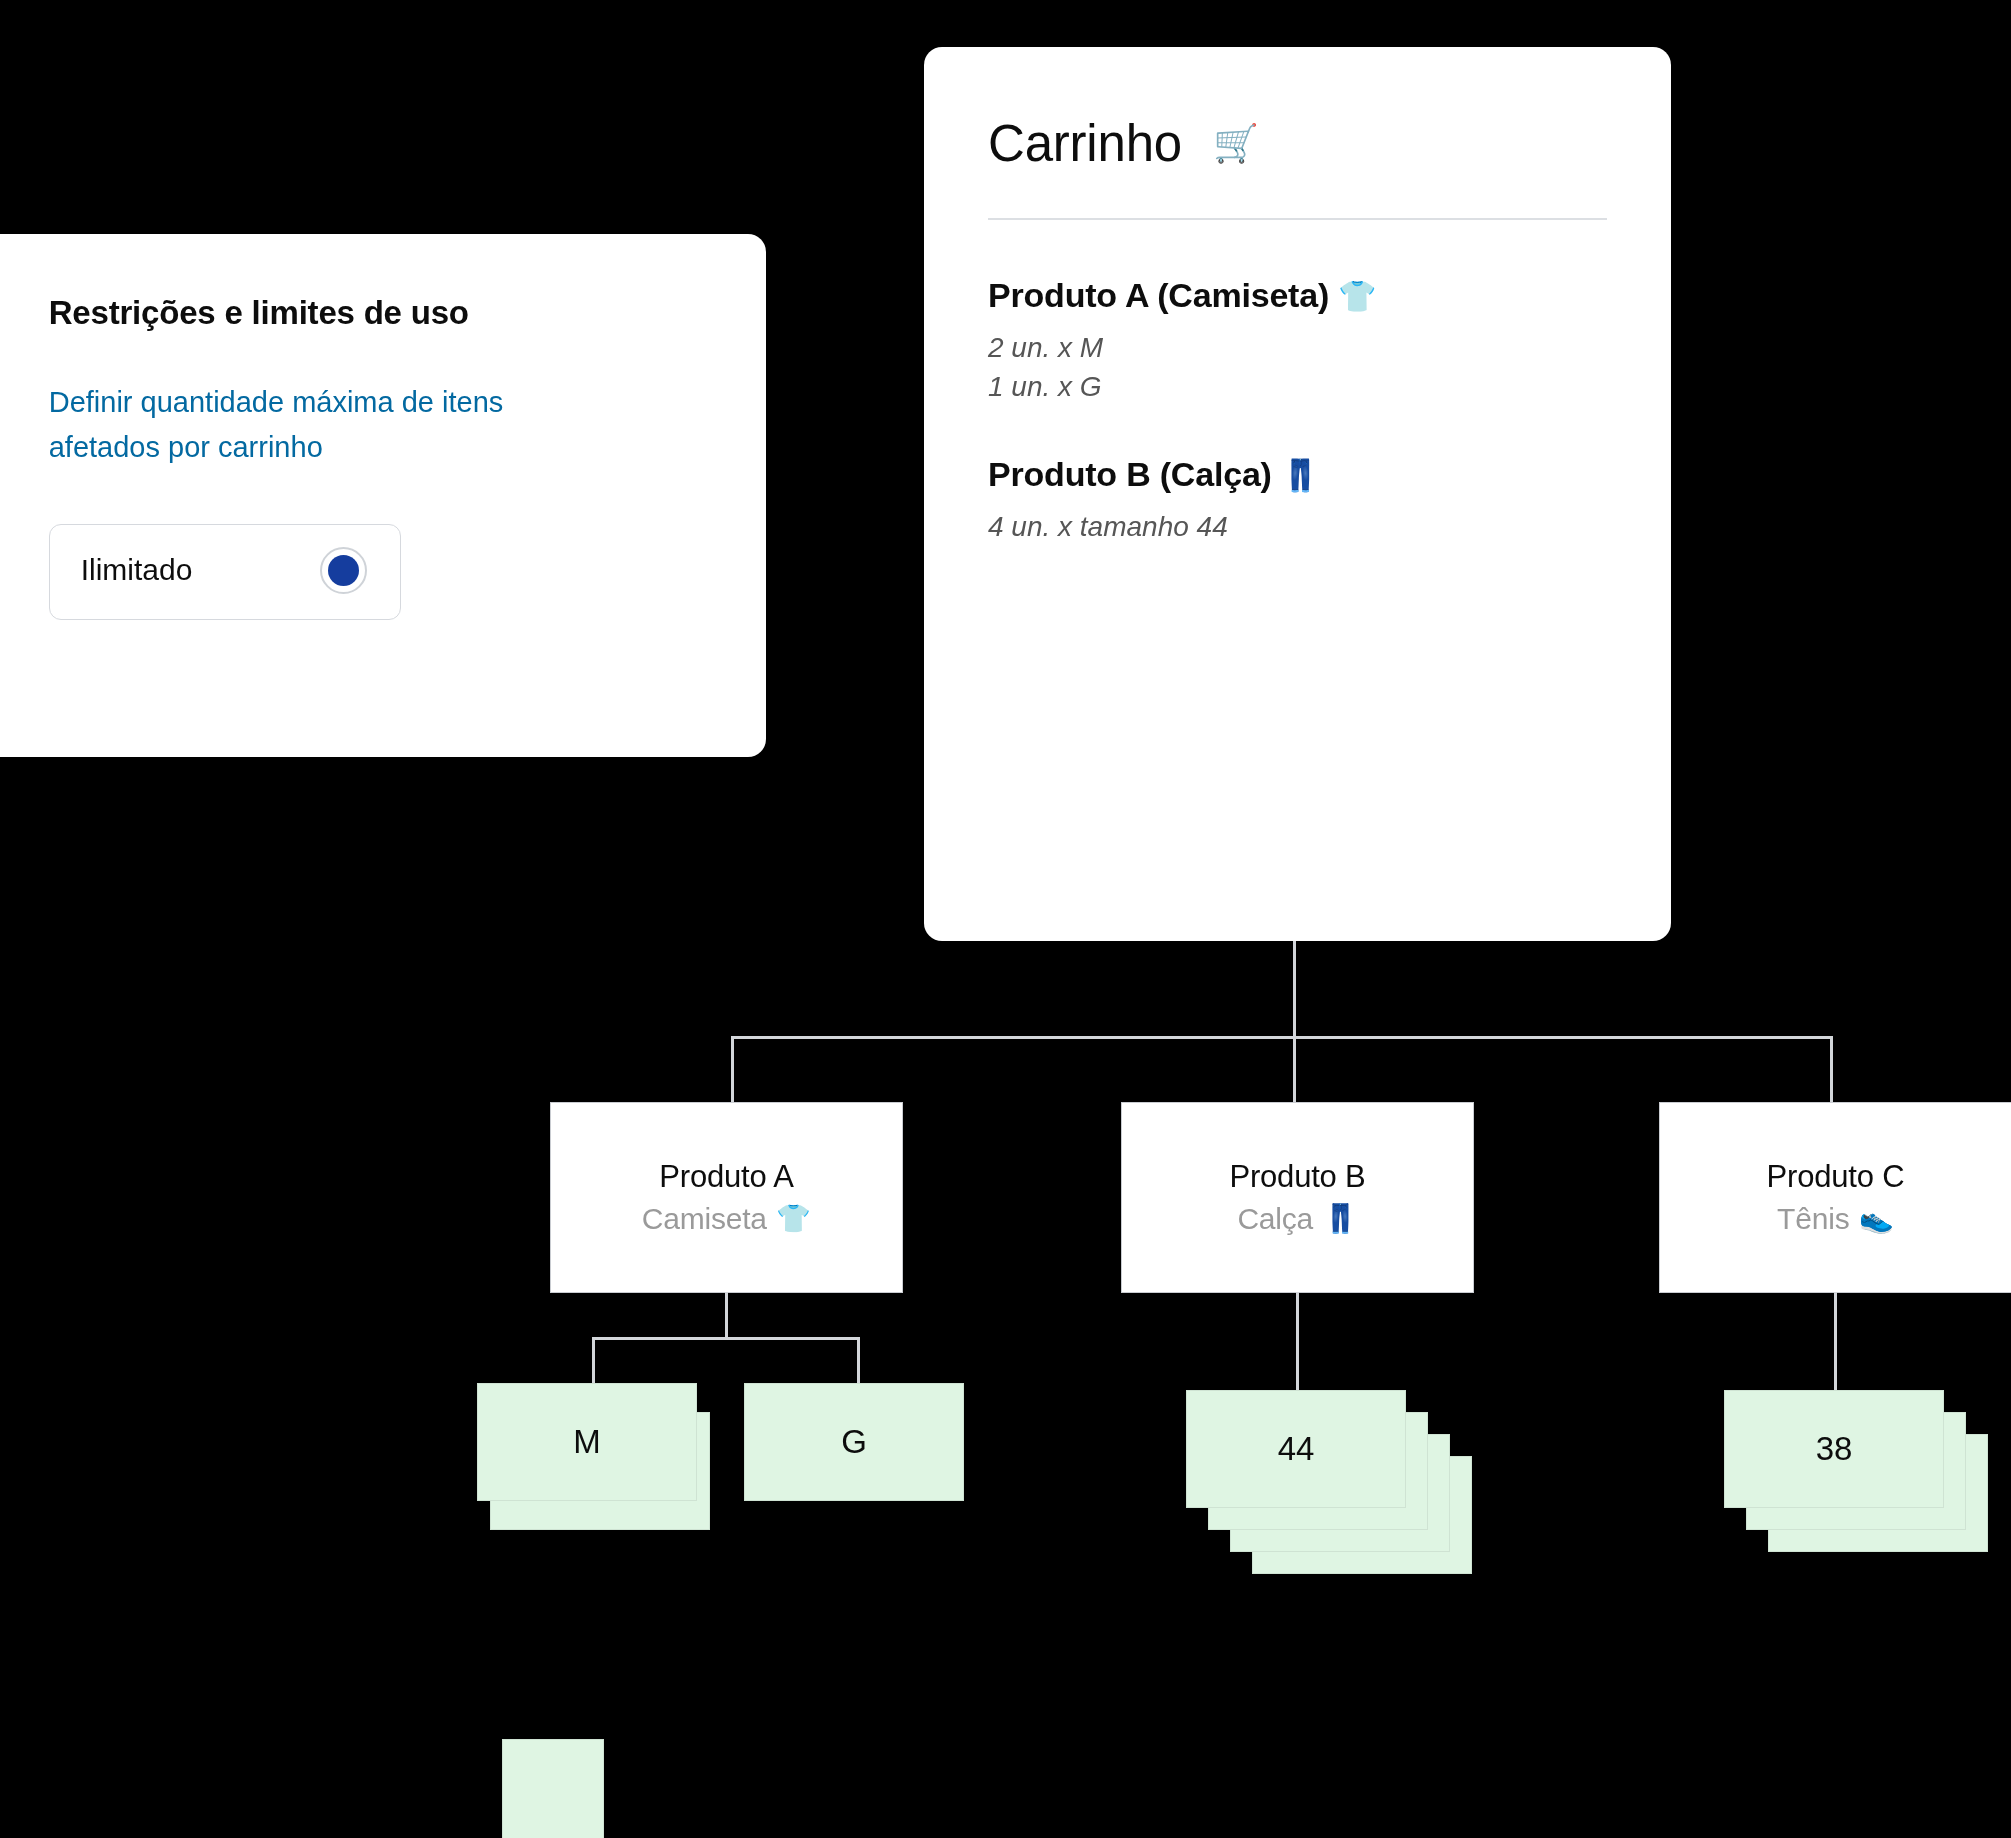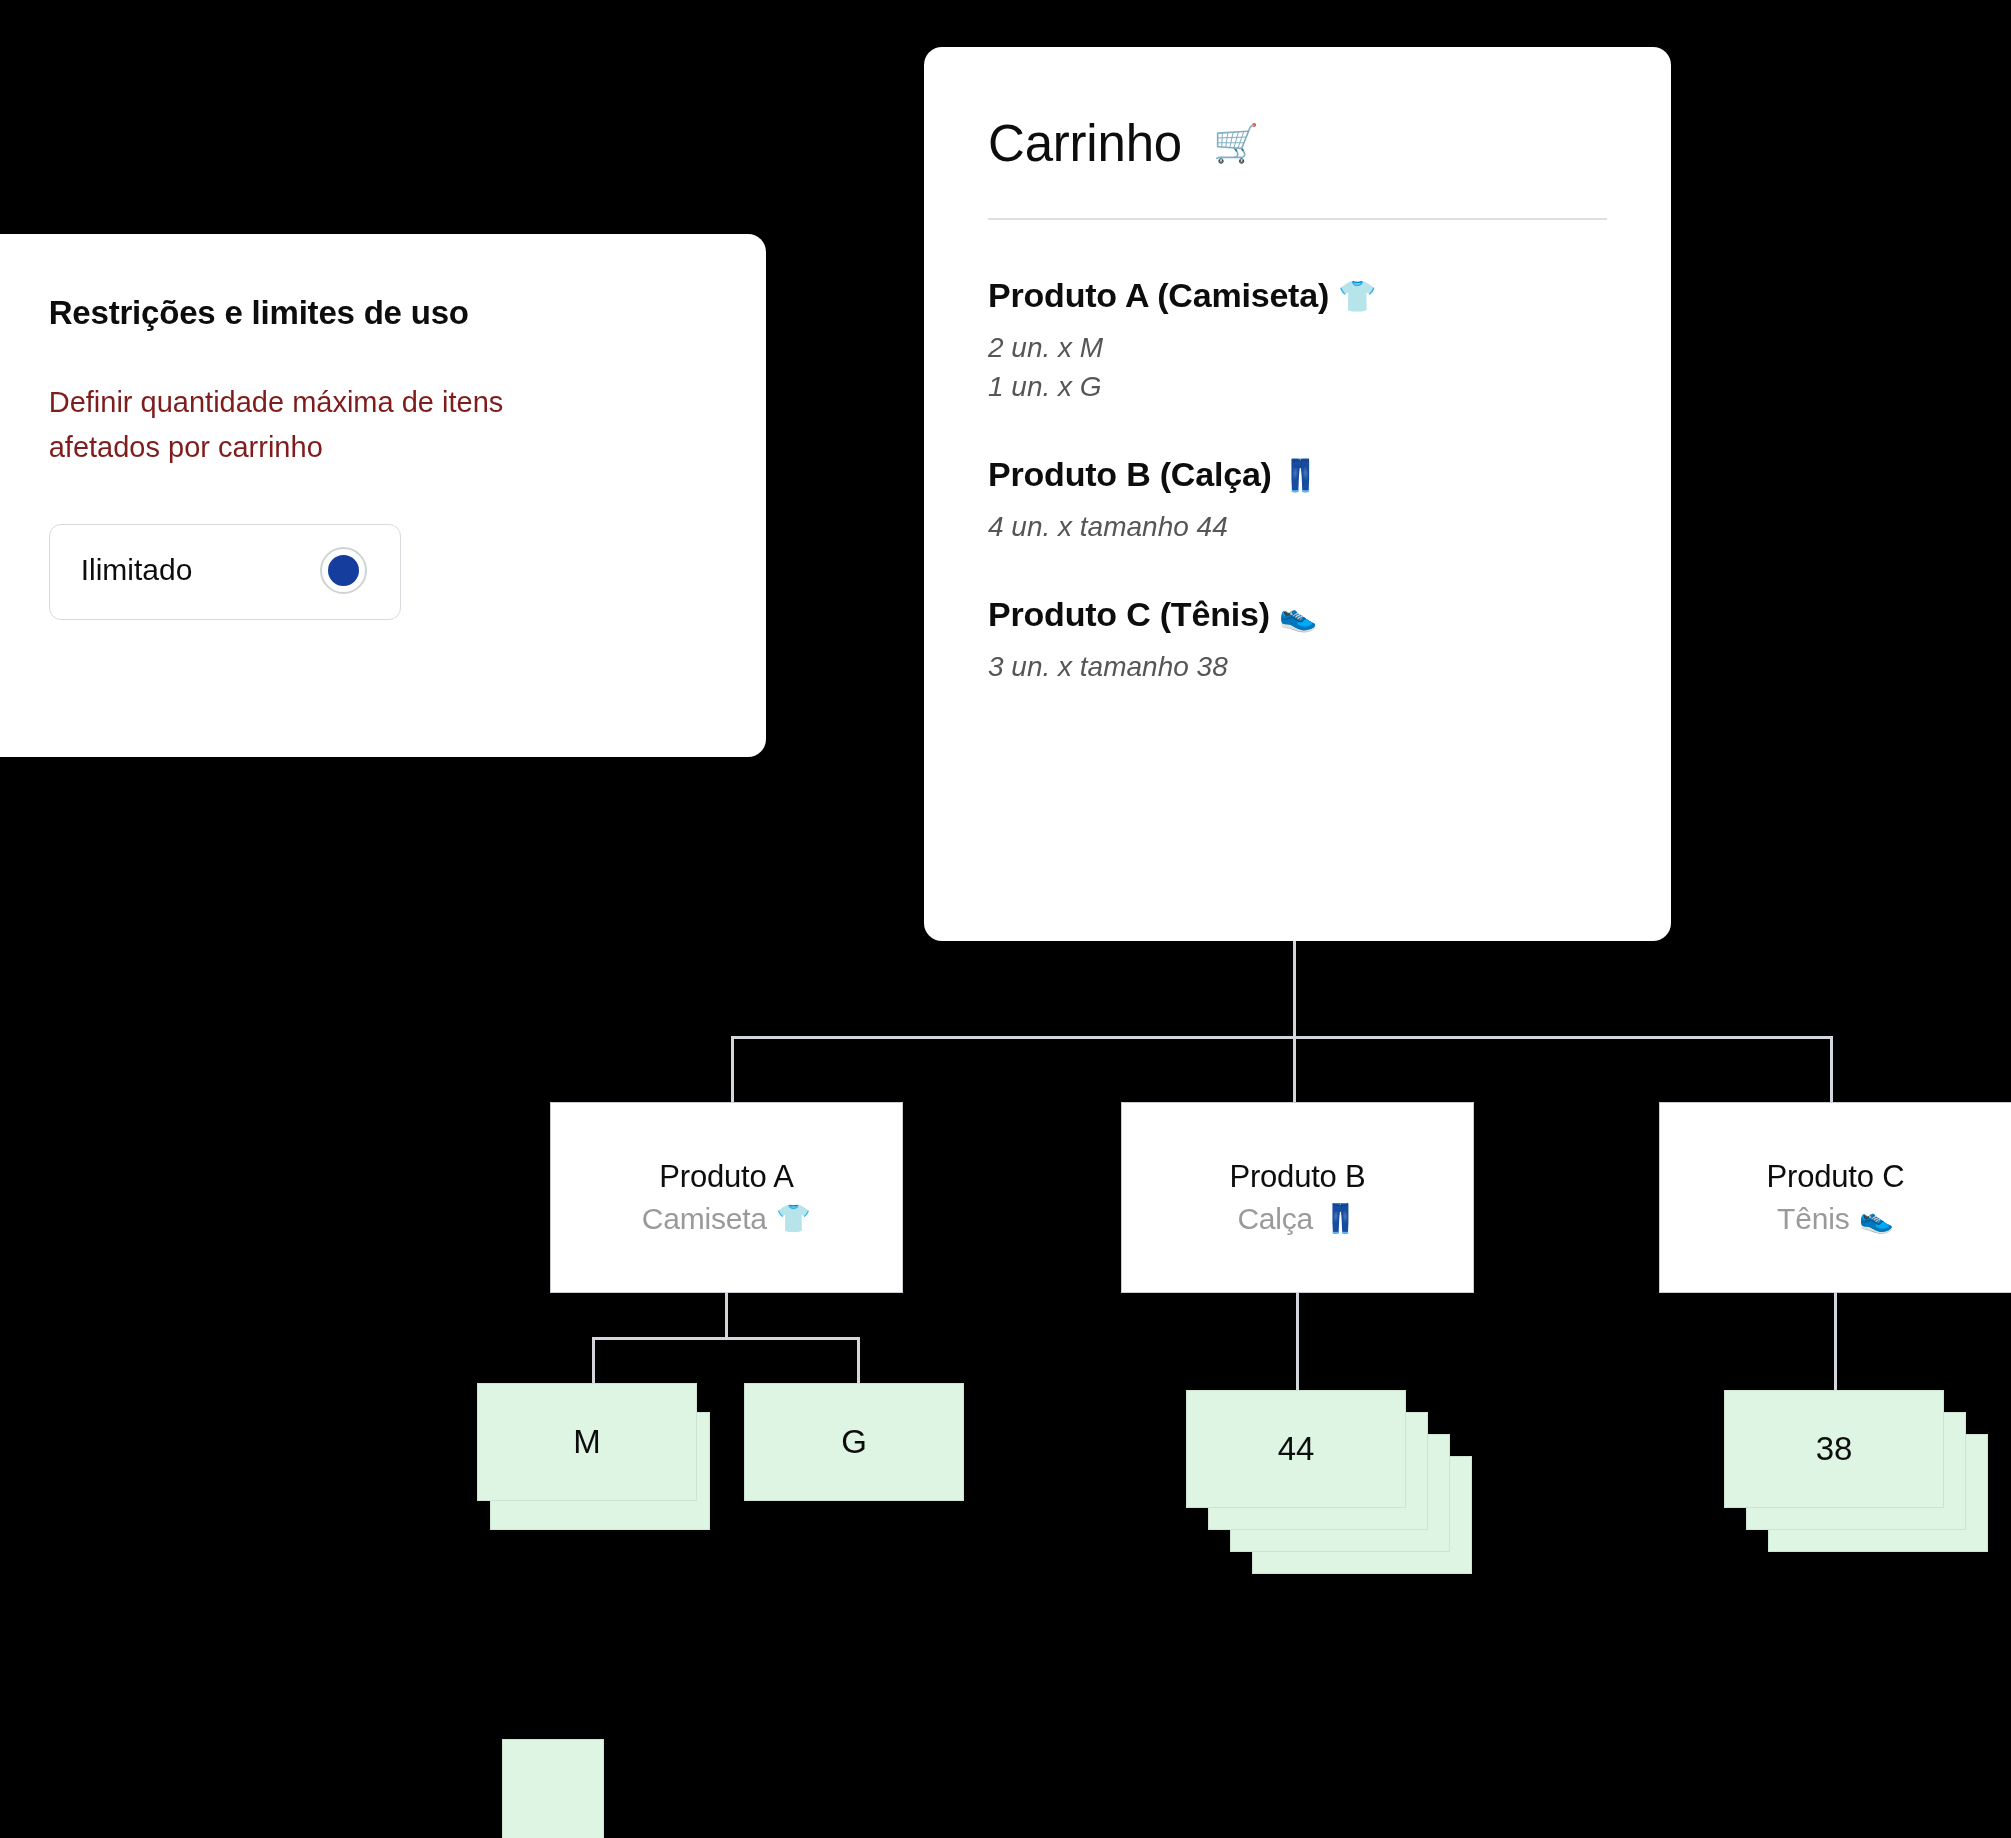--- a/index.html
+++ b/index.html
@@ -42,21 +42,21 @@
     font-size: 33px;
     font-weight: 600;
     color: #0d0d0d;
     letter-spacing: -0.2px;
     margin: 0 0 47px 0;
     line-height: 1.2;
   }
   #limits-card .card-desc {
     font-size: 29px;
     font-weight: 400;
-    color: #7f1d1d;
+    color: #0369a1;
     line-height: 1.55;
     margin: 0 0 55px 0;
     max-width: 570px;
   }
   .select-box {
     width: 352px;
     height: 96px;
     border: 1.6px solid #d6d9de;
     border-radius: 12px;
     background: #ffffff;
@@ -228,27 +228,20 @@
     </div>
 
     <div class="cart-item">
       <div class="item-name">
         <span>Produto B (Calça)</span>
         <span class="emoji">👖</span>
       </div>
       <div class="item-qty">4 un. x tamanho 44</div>
     </div>
 
-    <div class="cart-item">
-      <div class="item-name">
-        <span>Produto C (Tênis)</span>
-        <span class="emoji">👟</span>
-      </div>
-      <div class="item-qty">3 un. x  tamanho 38</div>
-    </div>
   </div>
 
   <div class="conn" style="left:1293px; top:941px; width:3.3px; height:96px;"></div>
   <div class="conn" style="left:731px; top:1036px; width:1102px; height:3.3px;"></div>
   <div class="conn" style="left:731px; top:1036px; width:3.3px; height:67px;"></div>
   <div class="conn" style="left:1293px; top:1036px; width:3.3px; height:67px;"></div>
   <div class="conn" style="left:1830px; top:1036px; width:3.3px; height:67px;"></div>
 
   <div class="node" style="left:550px; top:1102px; width:353px; height:191px;">
     <div class="node-title">Produto A</div>

